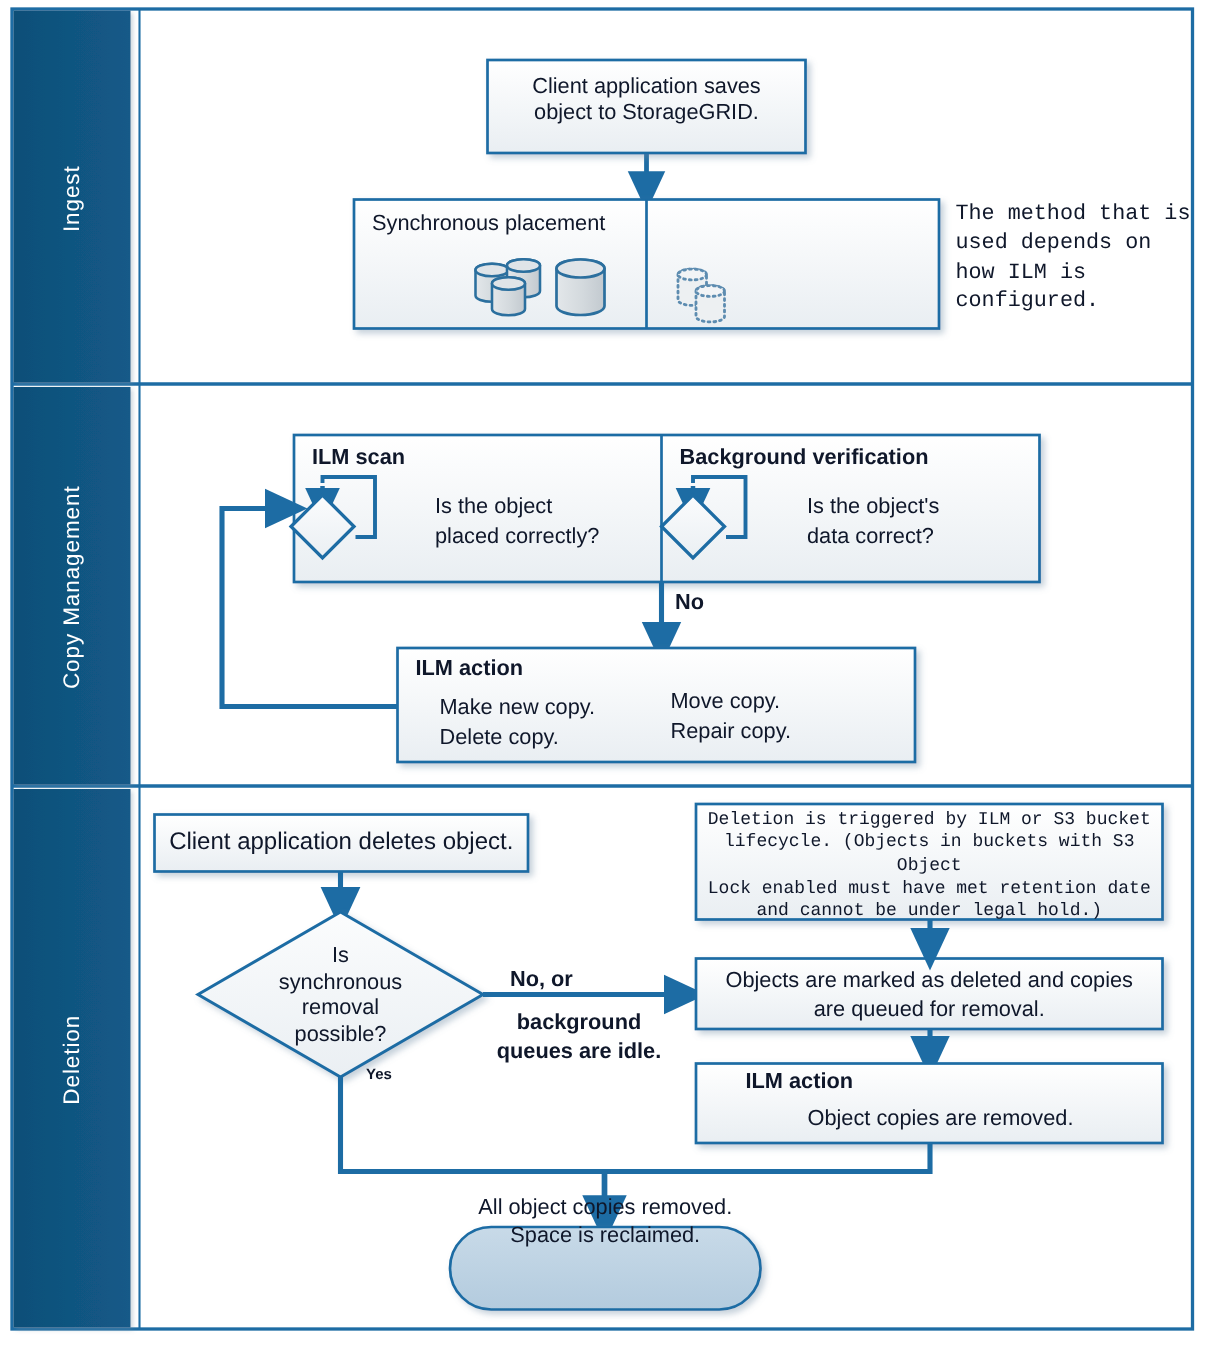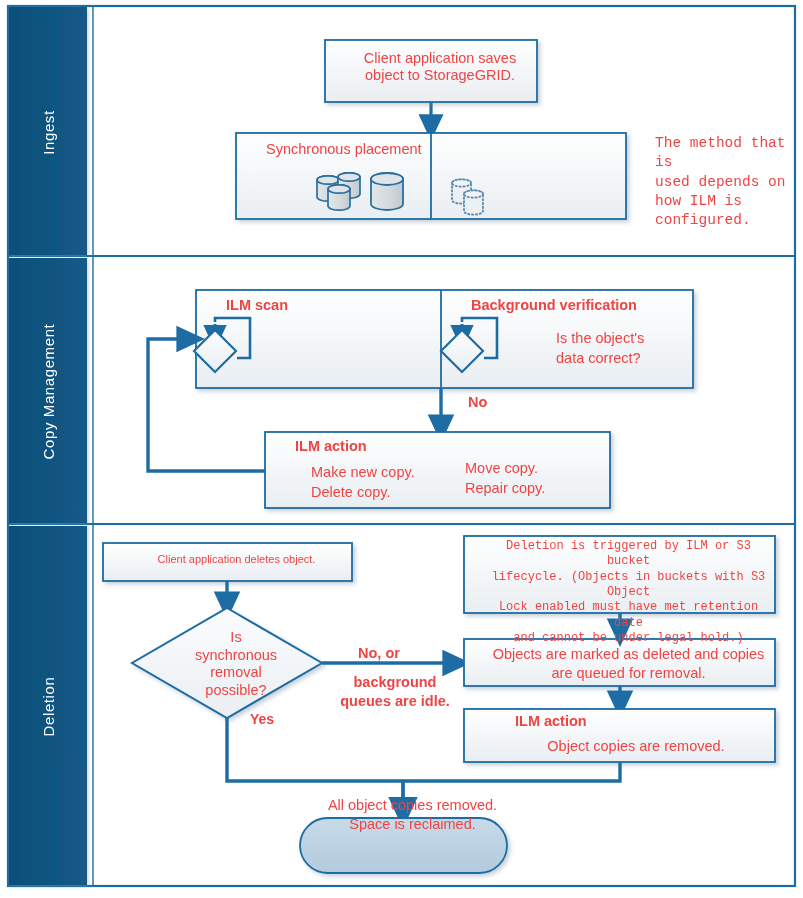--- a/index.html
+++ b/index.html
@@ -13,25 +13,24 @@
     width: 803px;
     height: 898px;
     background: #ffffff;
     overflow: hidden;
   }
   #diagram-svg { position: absolute; left: 0; top: 0; }
 
   
   .txt {
     position: absolute;
-    color: #ef4444;
+    color: #0f172a;
     font-family: "Liberation Sans", sans-serif;
     line-height: 1.18;
     white-space: pre-line;
-    padding-left: 18px;
   }
   .txt.center { text-align: center; }
   .txt.left   { text-align: left; }
   .txt.bold   { font-weight: bold; }
   .band-label {
     position: absolute;
     color: #ffffff;
     font-family: "Liberation Sans", sans-serif;
     font-size: 15px;
     letter-spacing: 0.6px;
@@ -230,54 +229,56 @@
   <div class="txt left" style="left:248px; top:141px; width:180px; font-size:14.5px;">Synchronous placement</div>
 
 
   <div class="txt left" style="left:637px; top:134px; width:160px; font-size:14.5px; line-height:1.33;font-family:Liberation Mono, monospace;">The method that is
 used depends on
 how ILM is
 configured.</div>
 
   <div class="txt left bold" style="left:208px; top:297px; width:200px; font-size:14.5px;">ILM scan</div>
 
+  <div class="txt left" style="left:290px; top:329px; width:150px; font-size:14.5px; line-height:1.35;">Is the object
+placed correctly?</div>
 
   <div class="txt left bold" style="left:453px; top:297px; width:240px; font-size:14.5px;">Background verification</div>
 
   <div class="txt left" style="left:538px; top:329px; width:150px; font-size:14.5px; line-height:1.35;">Is the object's
 data correct?</div>
 
   <div class="txt left bold" style="left:450px; top:394px; width:60px; font-size:14.5px;">No</div>
 
   <div class="txt left bold" style="left:277px; top:438px; width:200px; font-size:14.5px;">ILM action</div>
 
   <div class="txt left" style="left:293px; top:463px; width:160px; font-size:14.5px; line-height:1.35;">Make new copy.
 Delete copy.</div>
 
   <div class="txt left" style="left:447px; top:459px; width:160px; font-size:14.5px; line-height:1.35;">Move copy.
 Repair copy.</div>
 
-  <div class="txt center" style="left:105px; top:553px; width:245px; font-size:11px;text-align:center;">Client application deletes object.</div>
+  <div class="txt center" style="left:105px; top:553px; width:245px; font-size:16px;text-align:center;">Client application deletes object.</div>
 
   <div class="txt center" style="left:466px; top:539px; width:307px; font-size:12px; line-height:1.28;font-family:Liberation Mono, monospace;">Deletion is triggered by ILM or  S3 bucket
 lifecycle. (Objects in buckets with S3 Object
 Lock enabled must have met retention date
 and cannot be under legal hold.)</div>
 
   <div class="txt center" style="left:153px; top:629px; width:148px; font-size:14.5px; line-height:1.22;">Is
 synchronous
 removal
 possible?</div>
 
   <div class="txt left bold" style="left:340px; top:645px; width:110px; font-size:14.5px;">No, or</div>
 
   <div class="txt center bold" style="left:316px; top:673px; width:140px; font-size:14.5px; line-height:1.28;">background
 queues are idle.</div>
 
-  <div class="txt left bold" style="left:232px; top:711px; width:60px; font-size:14px;">Yes</div>
+  <div class="txt left bold" style="left:244px; top:711px; width:60px; font-size:10px;">Yes</div>
 
   <div class="txt center" style="left:466px; top:645px; width:307px; font-size:14.5px; line-height:1.3;">Objects are marked as deleted and copies
 are queued for removal.</div>
 
   <div class="txt left bold" style="left:497px; top:713px; width:200px; font-size:14.5px;">ILM action</div>
 
   <div class="txt center" style="left:487px; top:738px; width:280px; font-size:14.5px;">Object copies are removed.</div>
 
   <div class="txt center" style="left:302px; top:796px; width:203px; font-size:14.5px; line-height:1.3;">All object copies removed.
 Space is reclaimed.</div>

